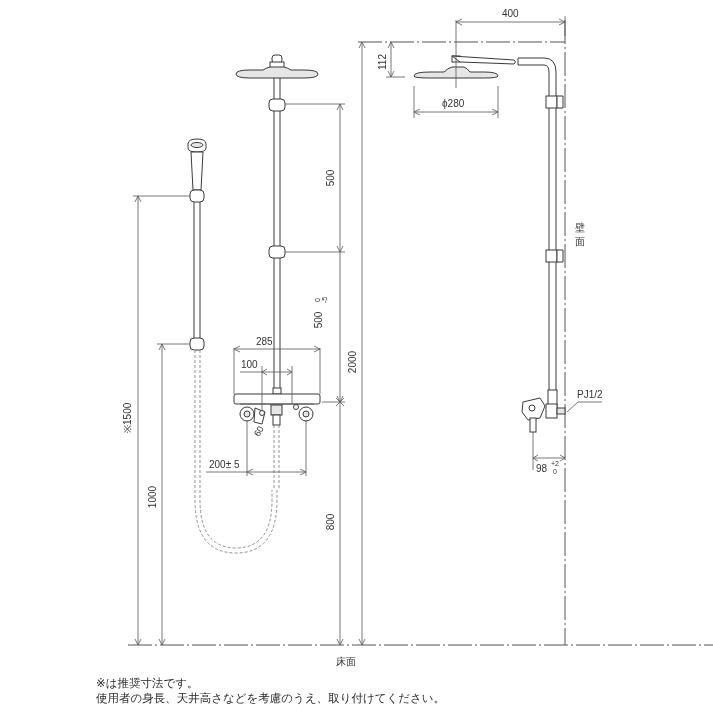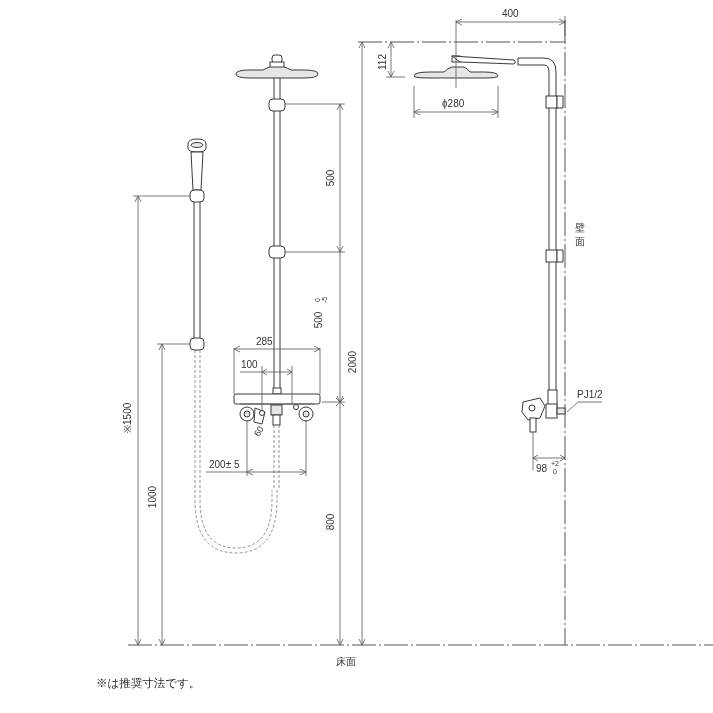--- a/index.html
+++ b/index.html
@@ -8,21 +8,21 @@
     .ln { stroke: #3a3a3a; stroke-width: 1; fill: none; }
     .thin { stroke: #555; stroke-width: 0.8; fill: none; }
     .part { stroke: #3a3a3a; stroke-width: 1; fill: #ffffff; }
     .partg { stroke: #3a3a3a; stroke-width: 1; fill: #e6e6e6; }
     .dash { stroke: #777; stroke-width: 0.8; fill: none; stroke-dasharray: 3 2; }
     .dashdot { stroke: #555; stroke-width: 1; fill: none; stroke-dasharray: 24 3 2 3; }
     .dim { font-family: "Liberation Sans", sans-serif; font-size: 10px; fill: #333; }
     .dimsm { font-family: "Liberation Sans", sans-serif; font-size: 7px; fill: #333; }
     .jp { font-family: "DejaVu Sans", sans-serif; font-size: 10px; fill: #333; }
     .notes { position: absolute; left: 96px; top: 676px; font-family: "DejaVu Sans", sans-serif; font-size: 11.5px; line-height: 15px; color: #2a2a2a; }
-    .notes div { white-space: nowrap; font-family: Liberation Mono, monospace; }
+    .notes div { white-space: nowrap; }
   </style>
 </head>
 <body>
 
 <svg id="drawing" viewBox="0 0 713 713" xmlns="http://www.w3.org/2000/svg">
 
   <g>
 
     <g>
       <rect class="part" x="272" y="55" width="10" height="8" rx="3"></rect>
@@ -222,13 +222,14 @@
       <line class="thin" x1="414" y1="112" x2="498" y2="112"></line>
       <path class="thin" d="M420 109 L414 112 L420 115"></path>
       <path class="thin" d="M492 109 L498 112 L492 115"></path>
       <text class="dim" x="442" y="107">ϕ280</text>
     </g>
   </g>
 </svg>
 
 <div class="notes">
   <div>※は推奨寸法です。</div>
+  <div>使用者の身長、天井高さなどを考慮のうえ、取り付けてください。</div>
 </div>
 
 </body></html>

